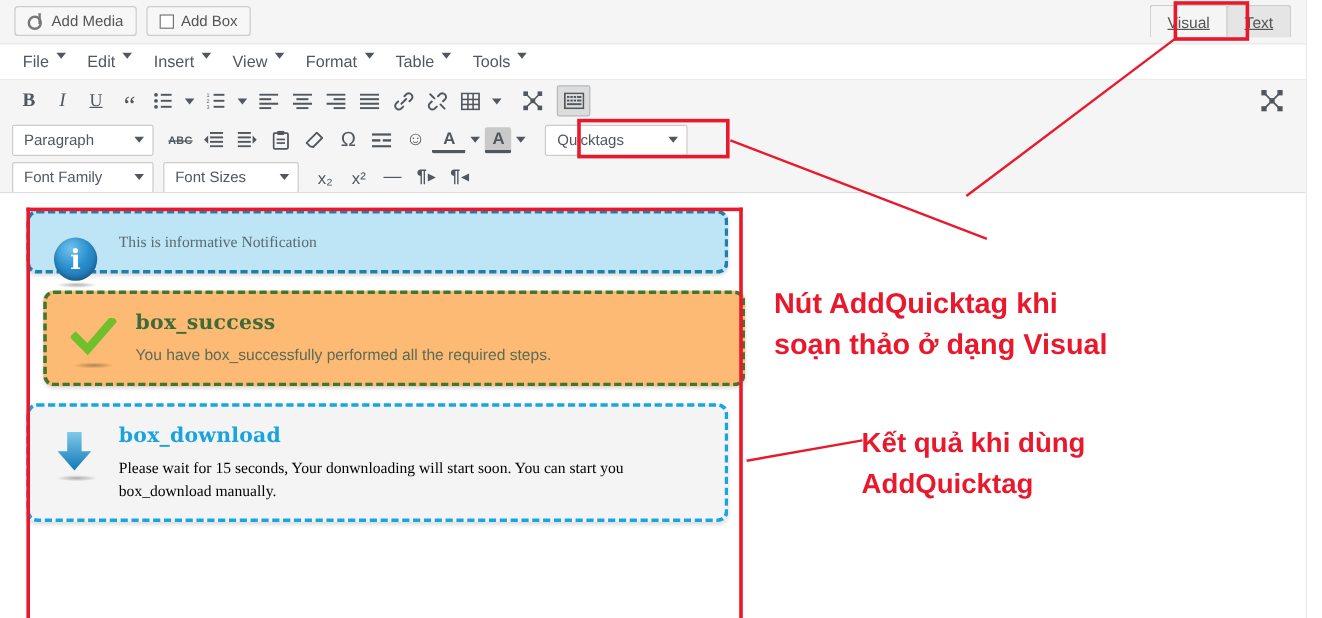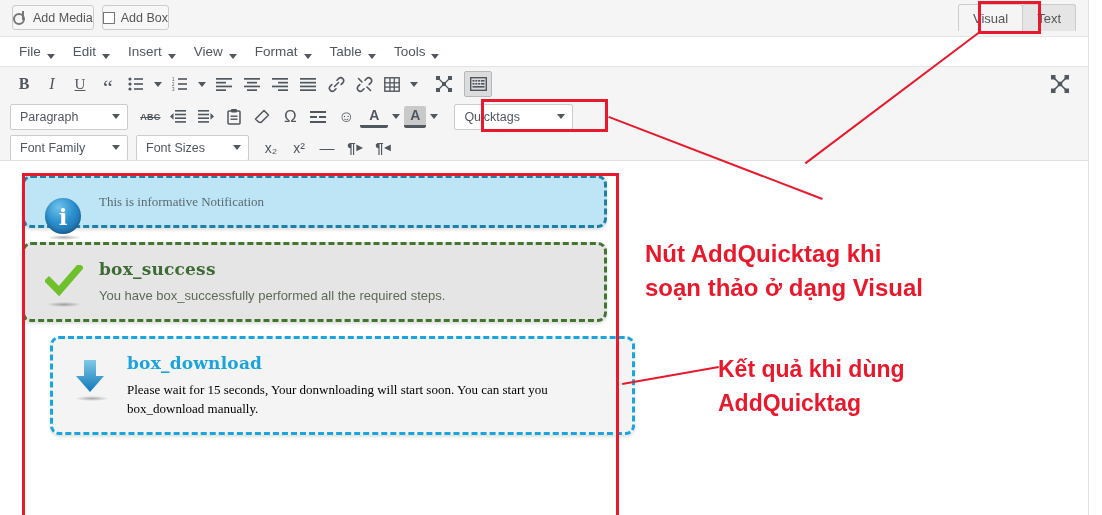--- a/index.html
+++ b/index.html
@@ -20,21 +20,21 @@
   }
 
   
   .media-row{
     height:36px; background:#f5f5f5;
     display:flex; align-items:center; padding-left:12px; gap:8px;
     border-bottom:1px solid #f5f5f5;
   }
   .btn-media{
     display:flex; align-items:center; gap:6px;
-    height:25px; padding:0 0;
+    height:25px; padding:0 10px;
     background:#f7f7f7; border:1px solid #ccc; border-radius:3px;
     font-size:12.5px; color:#555; cursor:pointer;
   }
   .icon-addmedia{
     width:14px;height:14px; position:relative; display:inline-block;
   }
   .icon-addmedia:before{
     content:""; position:absolute; left:0; top:2px;
     width:8px;height:8px;border-radius:50%;
     border:2px solid #777;
@@ -53,32 +53,33 @@
   .tabs{
     position:absolute; right:12px; top:4px; display:flex; align-items:flex-end;
   }
   .tab{
     height:27px; padding:0 14px; line-height:27px;
     font-size:13px; color:#555;
     border:1px solid #ccc; border-bottom:none;
     background:#e5e5e5; cursor:pointer;
     border-radius:3px 3px 0 0;
     margin-left:-1px;
+    text-decoration:underline;
   }
   .tab.active{ background:#f5f5f5; color:#555; }
 
   
   .menubar{
     height:31px; background:#fff;
     border-top:1px solid #e5e5e5;
     border-bottom:1px solid #e5e5e5;
     display:flex; align-items:center; padding-left:10px;
   }
   .menu-item{
-    display:flex; align-items:flex-end; gap:6px;
+    display:flex; align-items:flex-start; gap:6px;
     font-size:13.5px; color:#50575e;
     padding:4px 9px; cursor:pointer;
   }
   .caret{
     width:0;height:0;border-left:4px solid transparent;border-right:4px solid transparent;
     border-top:5px solid #50575e; display:inline-block;
   }
 
   
   .toolbar{
@@ -138,25 +139,25 @@
   .shadow-ellipse{
     position:absolute; left:50%; transform:translateX(-50%);
     bottom:0; width:34px; height:5px; border-radius:50%;
     background:radial-gradient(ellipse at center, rgba(0,0,0,.30) 0%, rgba(0,0,0,0) 72%);
   }
 
   .box-info{ background:#bde5f5; border:3px dashed #1f7fa8; }
   .box-info .title{ color:#1279a8; }
   .box-info .body{ color:#5a6a70;font-family:Liberation Serif, serif; }
 
-  .box-success{ background:#e5e5e5; border:3px dashed #41762c; }
+  .box-success{ background:#fdba74; border:3px dashed #41762c;margin-left:14px; }
   .box-success .title{ color:#3f6b36; }
   .box-success .body{ color:#5d6b56; }
 
-  .box-download{ background:#f4f4f4; border:3px dashed #19a6e0;margin-left:28px; }
+  .box-download{ background:#f4f4f4; border:3px dashed #19a6e0; }
   .box-download .title{ color:#1aa3dd; }
   .box-download .body{ color:#000000;font-family:Liberation Serif, serif; }
 
   
   .ico-info{
     width:36px;height:36px;border-radius:50%;
     background:radial-gradient(circle at 38% 26%, #6fc2ec 0%, #2a8fce 45%, #19639f 100%);
     box-shadow:inset 0 -2px 4px rgba(0,0,0,.25);
     position:relative;
   }

